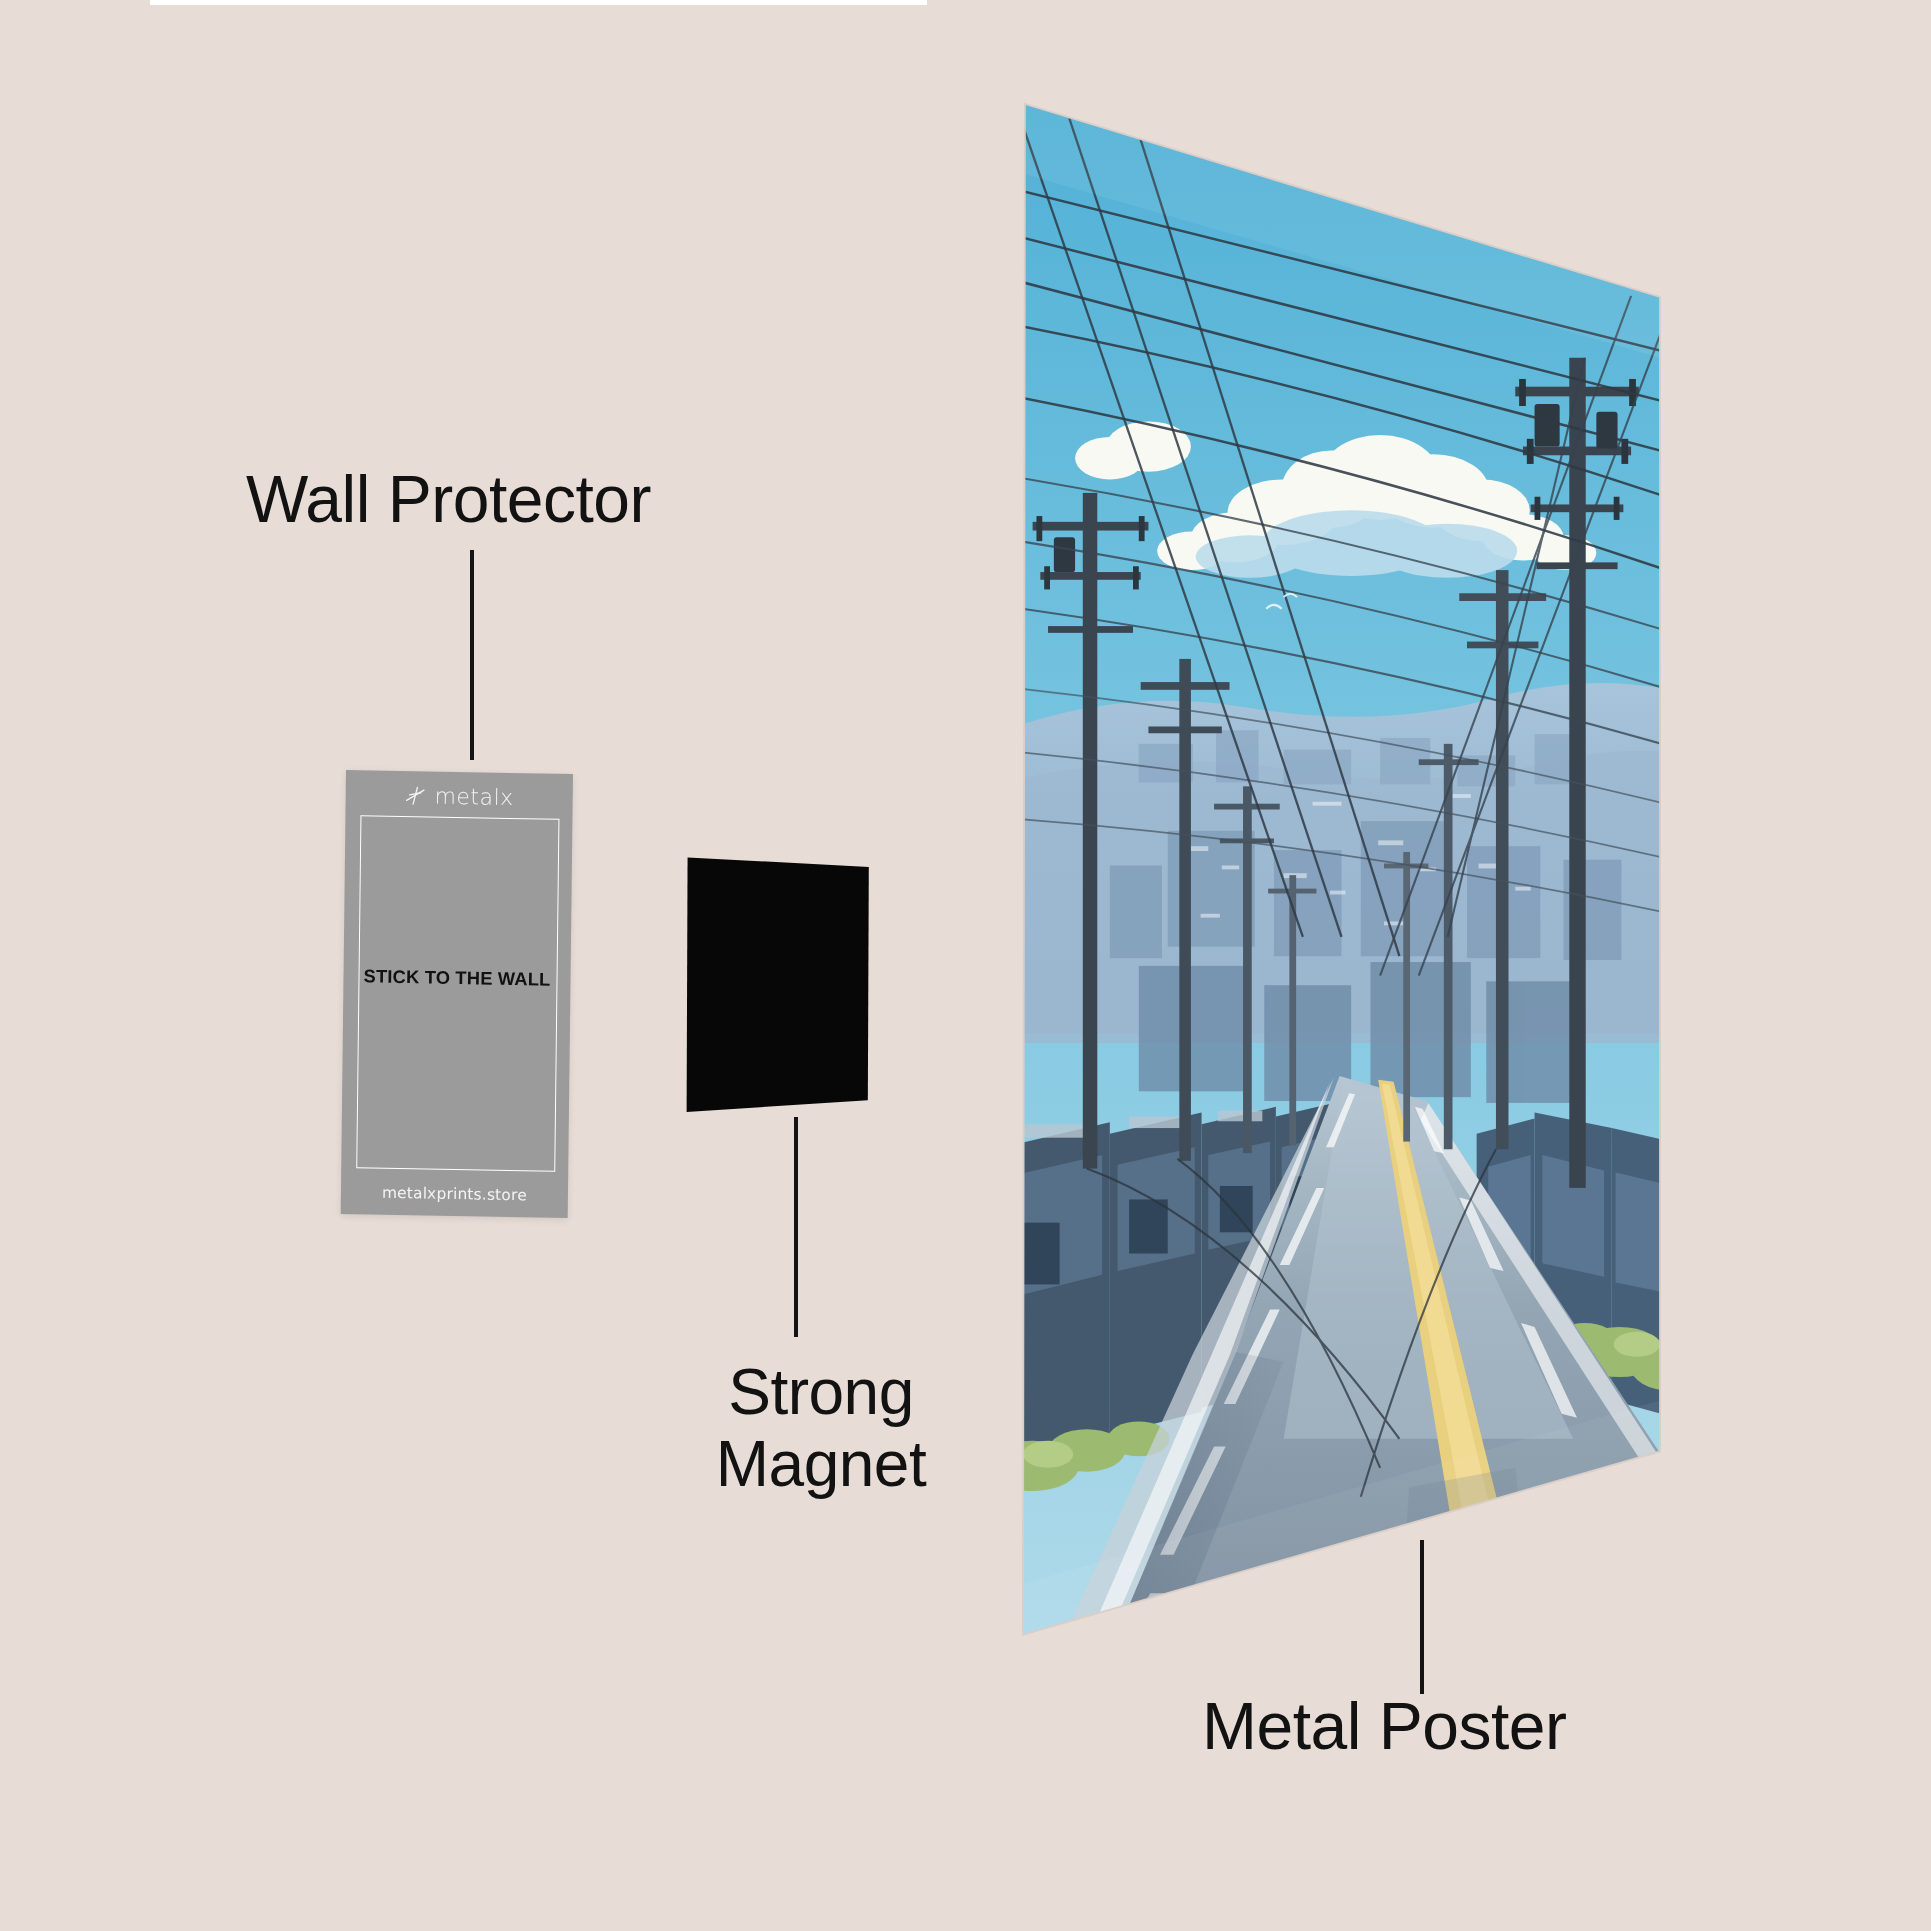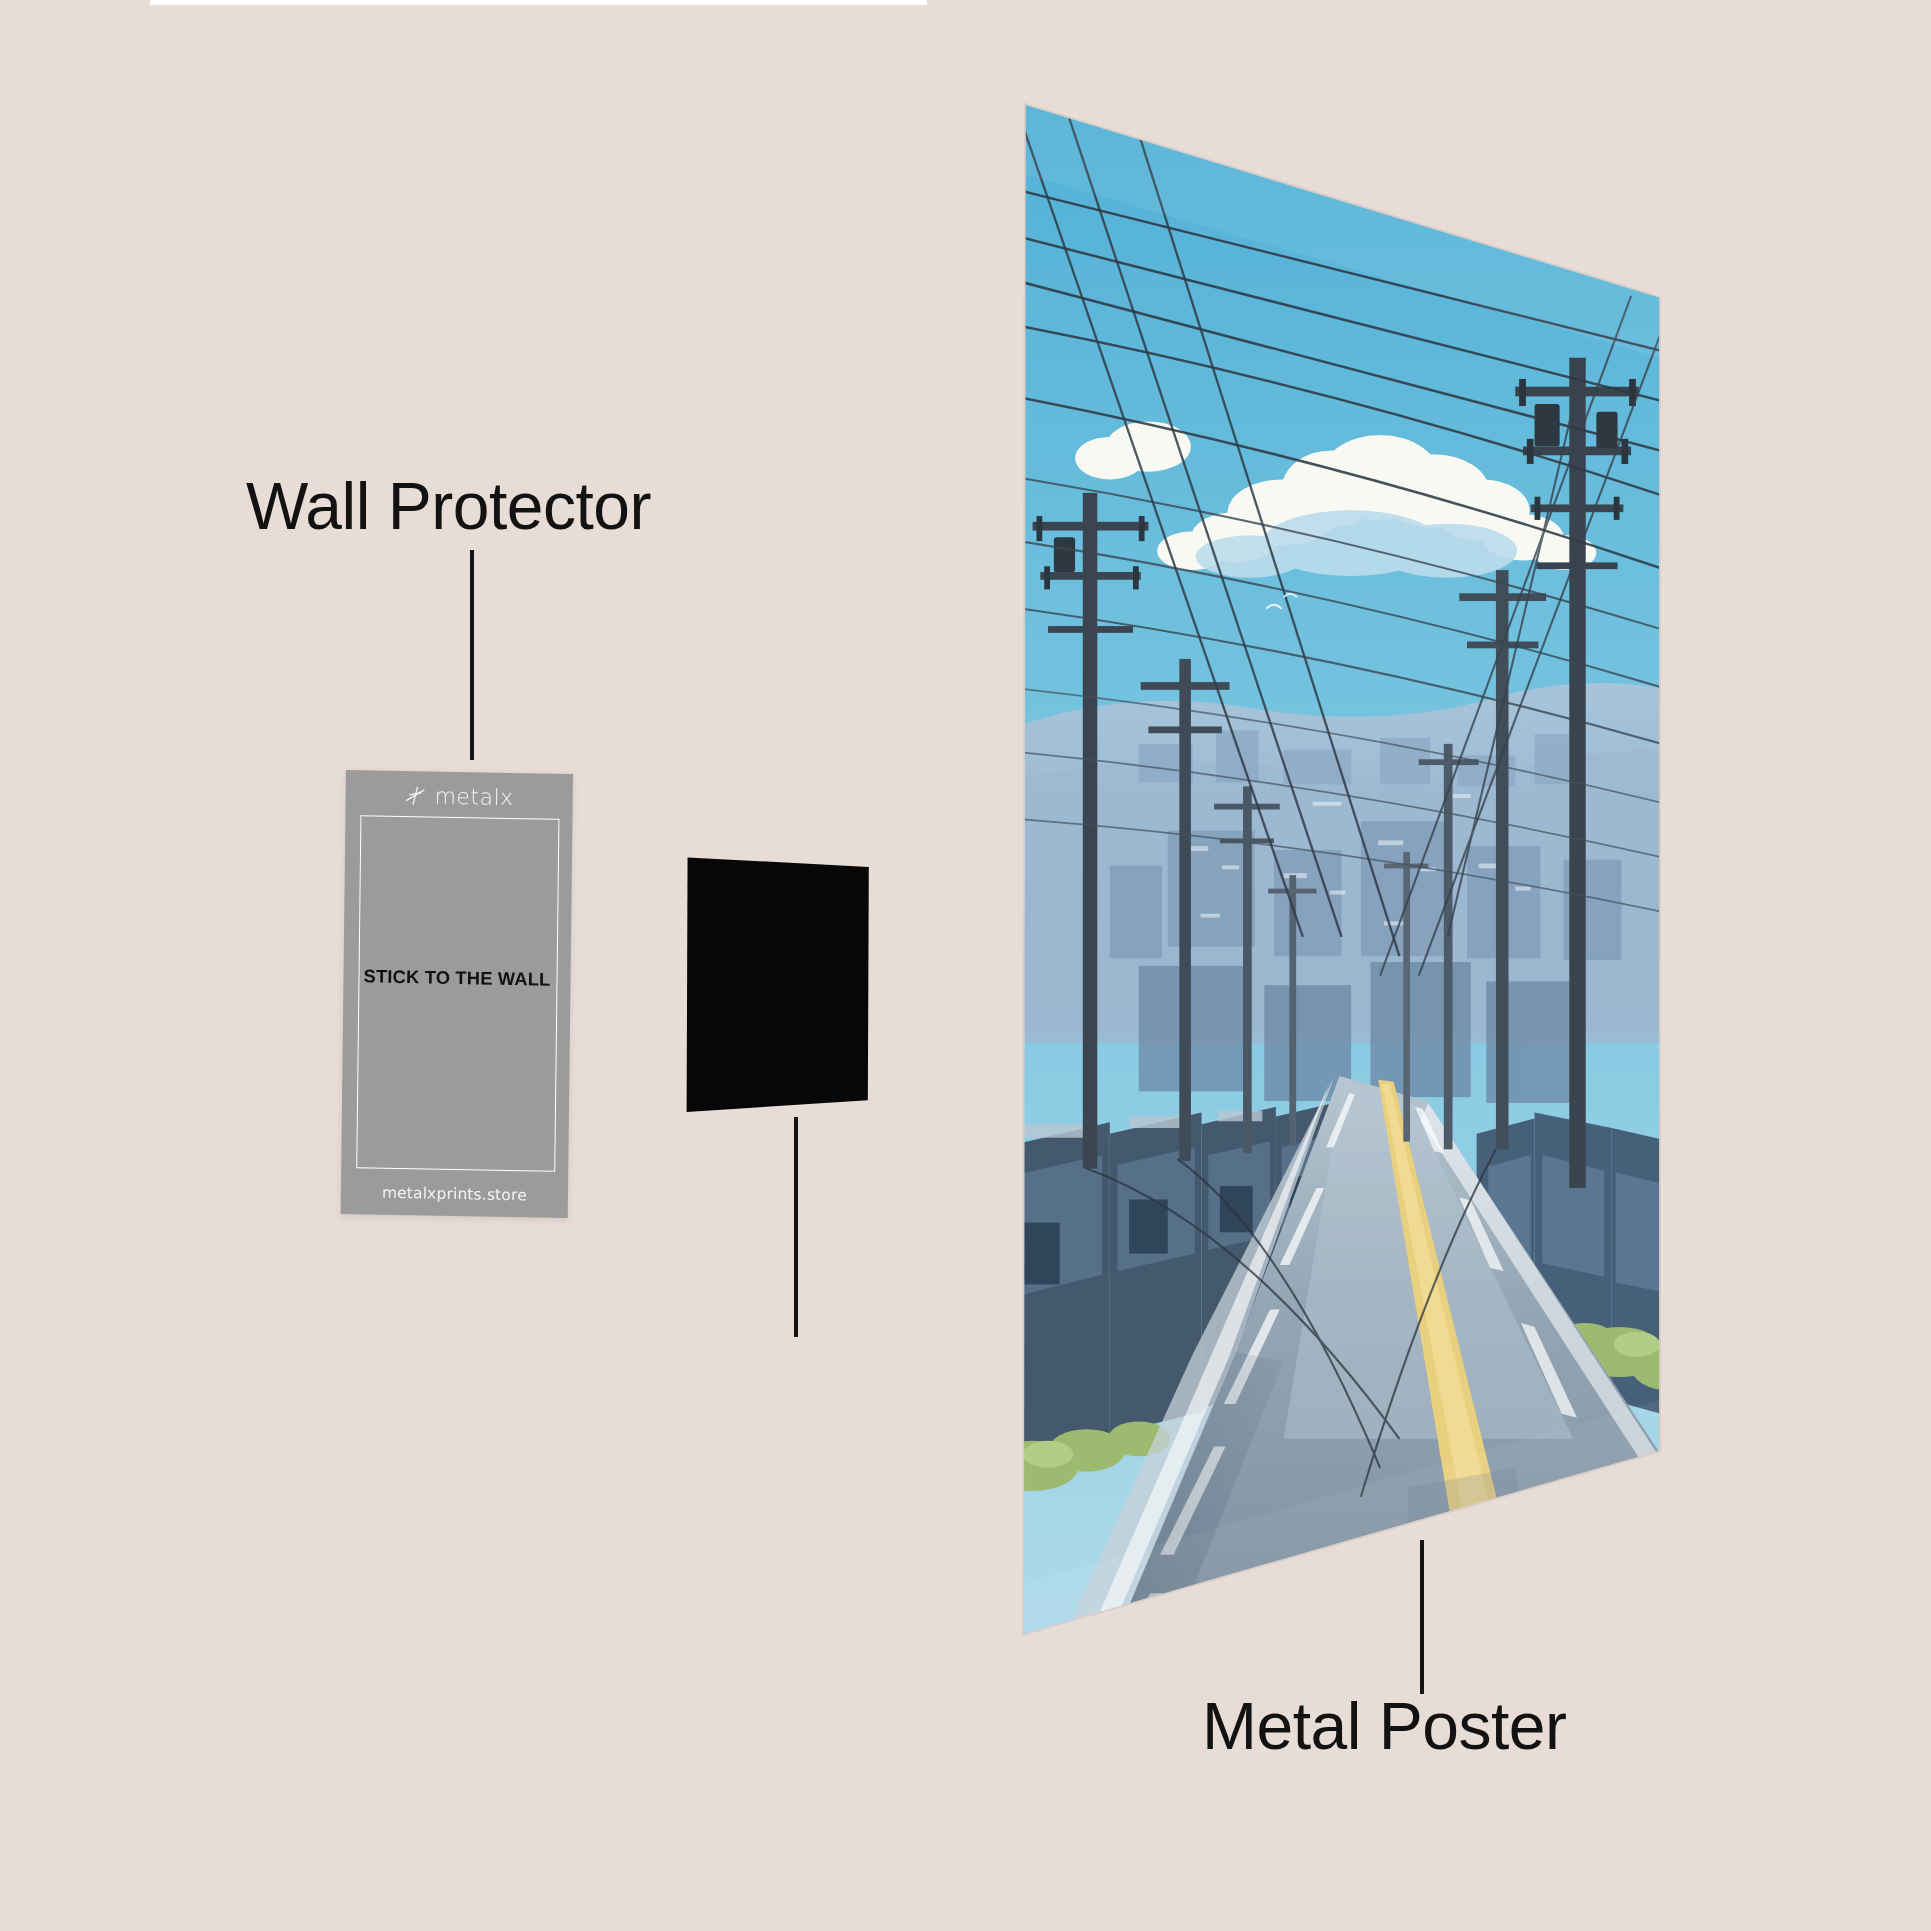--- a/index.html
+++ b/index.html
@@ -19,21 +19,21 @@
 
   
   .label{
     position:absolute;
     color:#121212;
     font-weight:400;
     letter-spacing:-0.5px;
     white-space:pre;
     line-height:1.12;
   }
-  #label-wall-protector{left:246px;top:463px;font-size:66px;margin-top:7px;}
+  #label-wall-protector{left:246px;top:463px;font-size:66px;}
   #label-strong-magnet{left:676px;top:1357px;font-size:64px;text-align:center;width:290px;}
   #label-metal-poster{left:1202px;top:1690px;font-size:66px;text-align:center;}
 
   
   .leader{position:absolute;background:#141414;}
   #leader-wall-protector{left:470px;top:550px;width:3.9px;height:210px;}
   #leader-strong-magnet{left:794px;top:1117px;width:3.9px;height:220px;}
   #leader-metal-poster{left:1420px;top:1540px;width:3.9px;height:154px;}
 
   
@@ -80,20 +80,22 @@
 
 <div class="stage">
 
   <div class="top-strip"></div>
 
   <div class="leader" id="leader-wall-protector"></div>
   <div class="leader" id="leader-strong-magnet"></div>
   <div class="leader" id="leader-metal-poster"></div>
 
   <div class="label" id="label-wall-protector">Wall Protector</div>
+  <div class="label" id="label-strong-magnet">Strong
+Magnet</div>
   <div class="label" id="label-metal-poster">Metal Poster</div>
 
   <div id="wall-protector-card">
     <div id="wp-logo">
       <svg id="wp-logo-mark" viewBox="0 0 24 22">
         <path d="M2 16 L20 5" stroke="#f2f2f2" stroke-width="1.4" fill="none" stroke-linecap="round"></path>
         <path d="M11 2 L11 20" stroke="#f2f2f2" stroke-width="1.4" fill="none" stroke-linecap="round" transform="rotate(14 11 11)"></path>
         <path d="M5 9 L17 9" stroke="#f2f2f2" stroke-width="1.4" fill="none" stroke-linecap="round" transform="rotate(-12 11 9)"></path>
       </svg>
       <span id="wp-logo-text">metalx</span>

